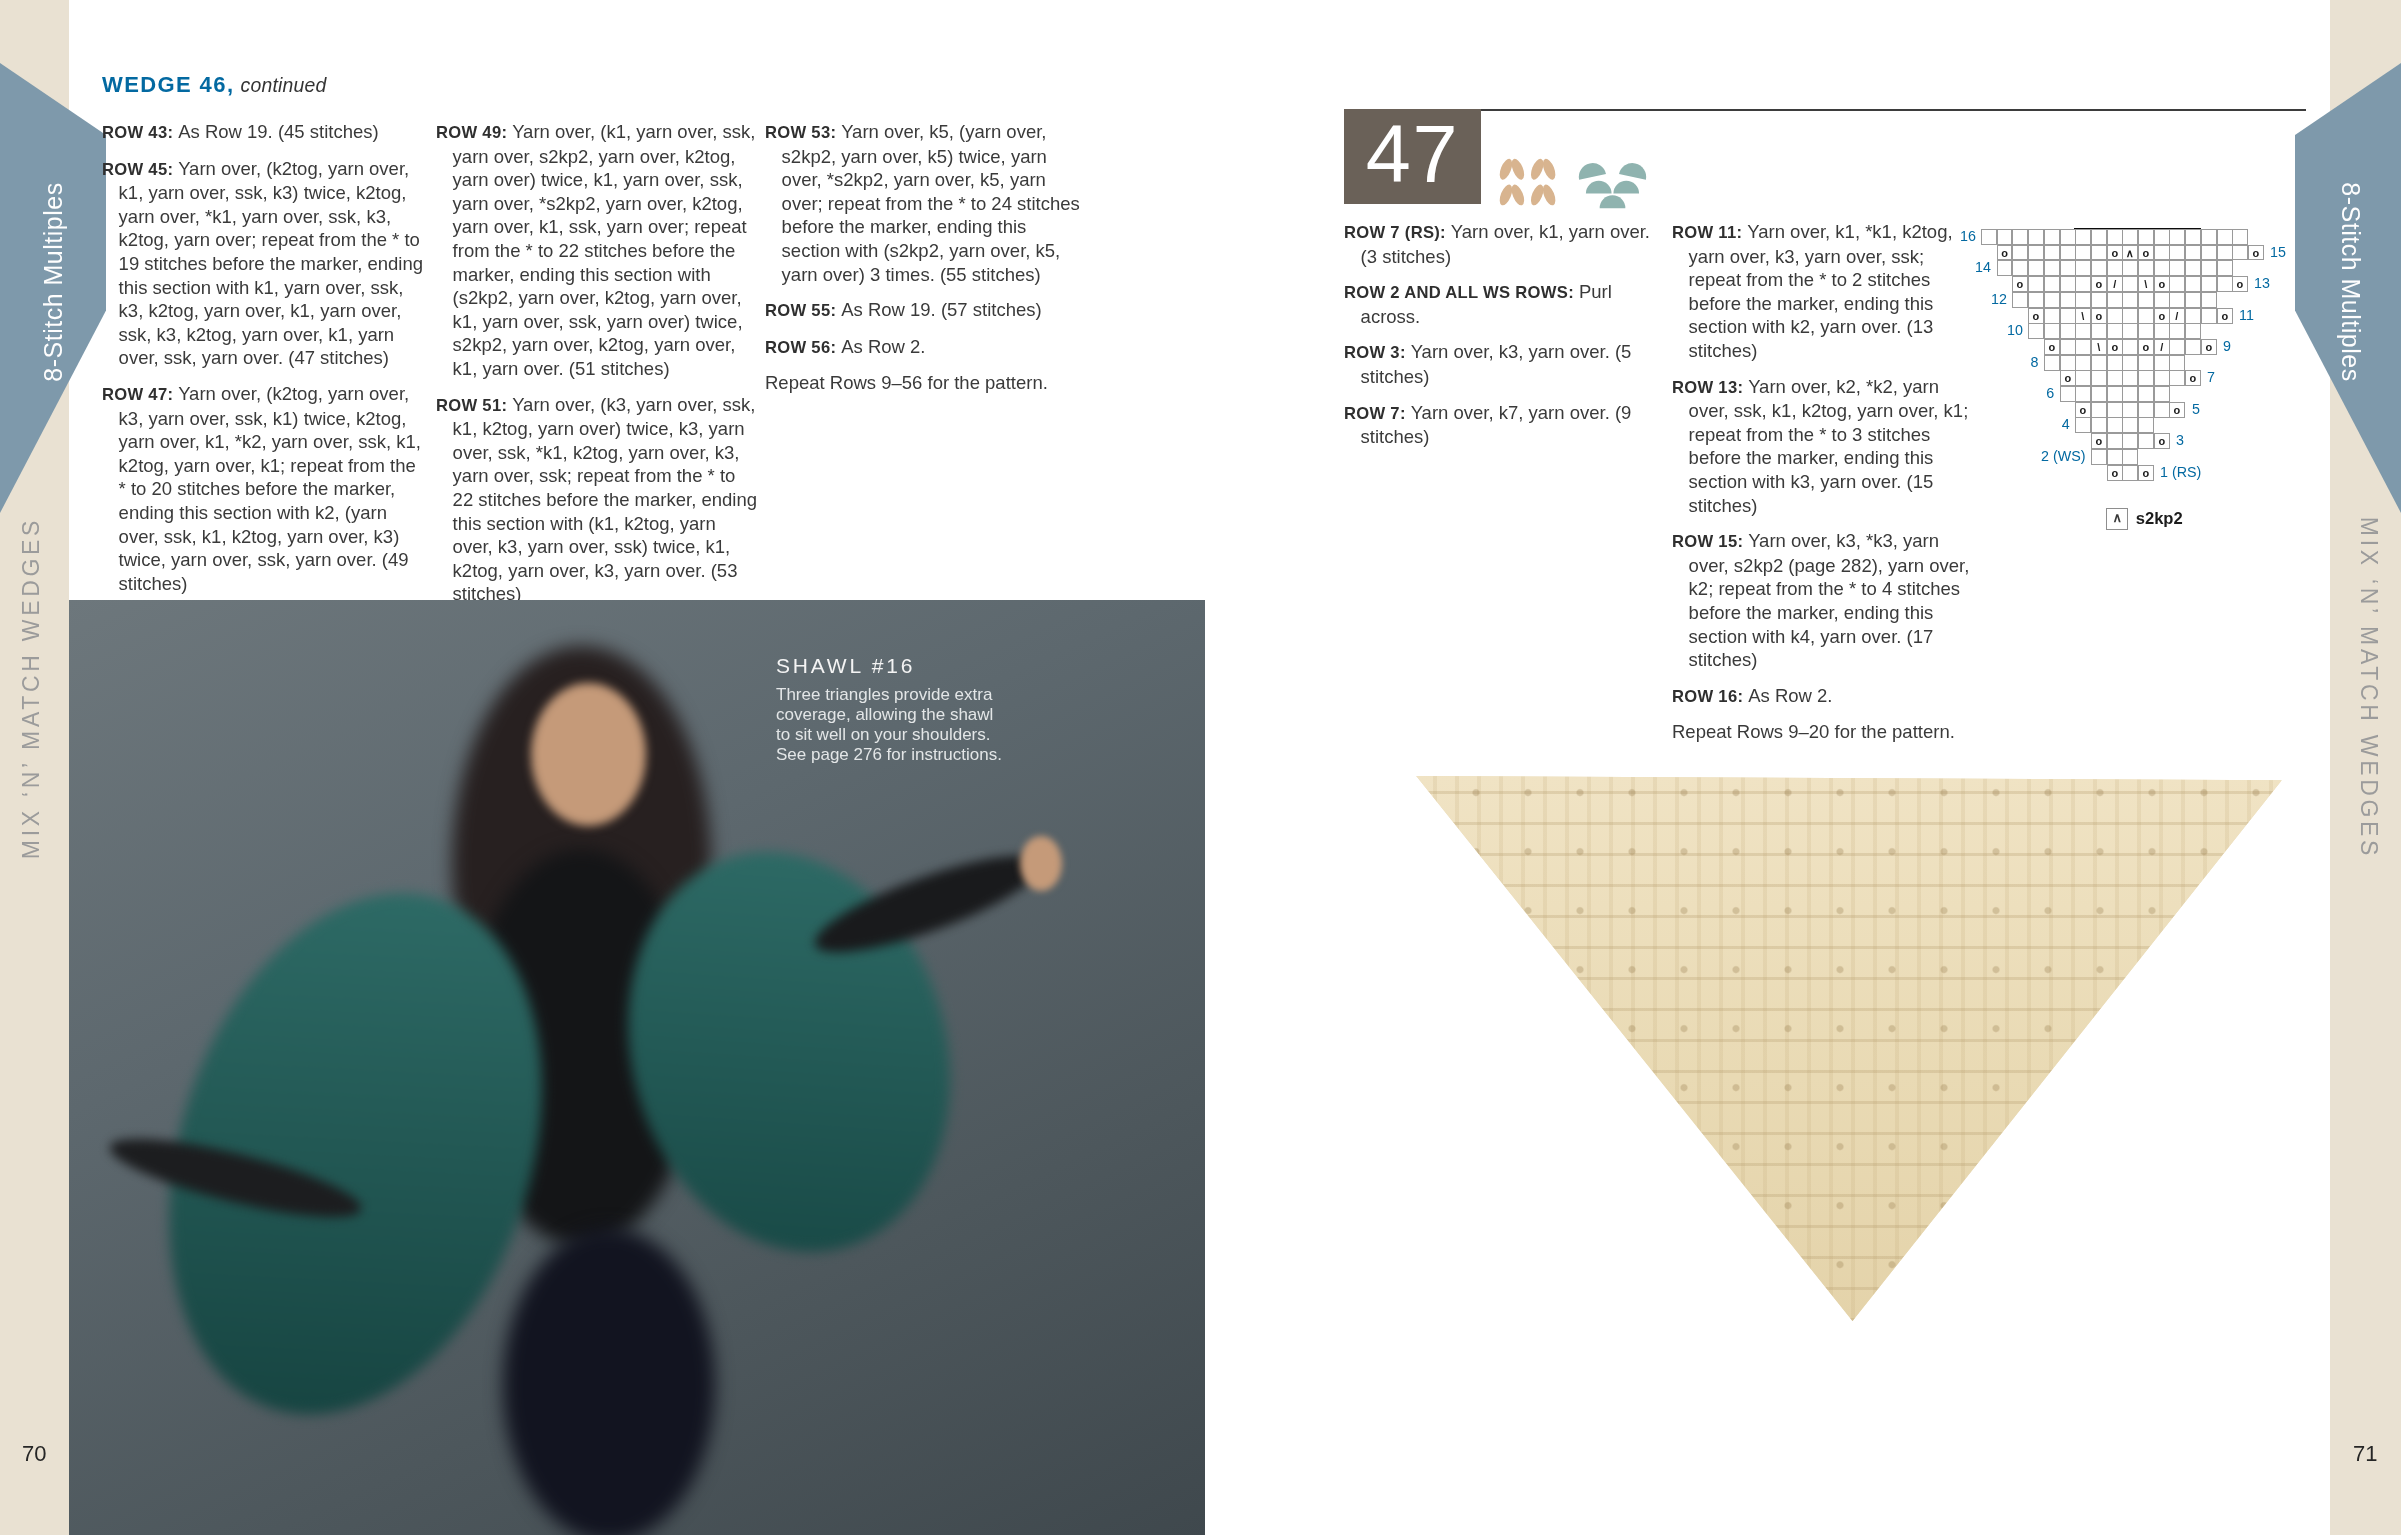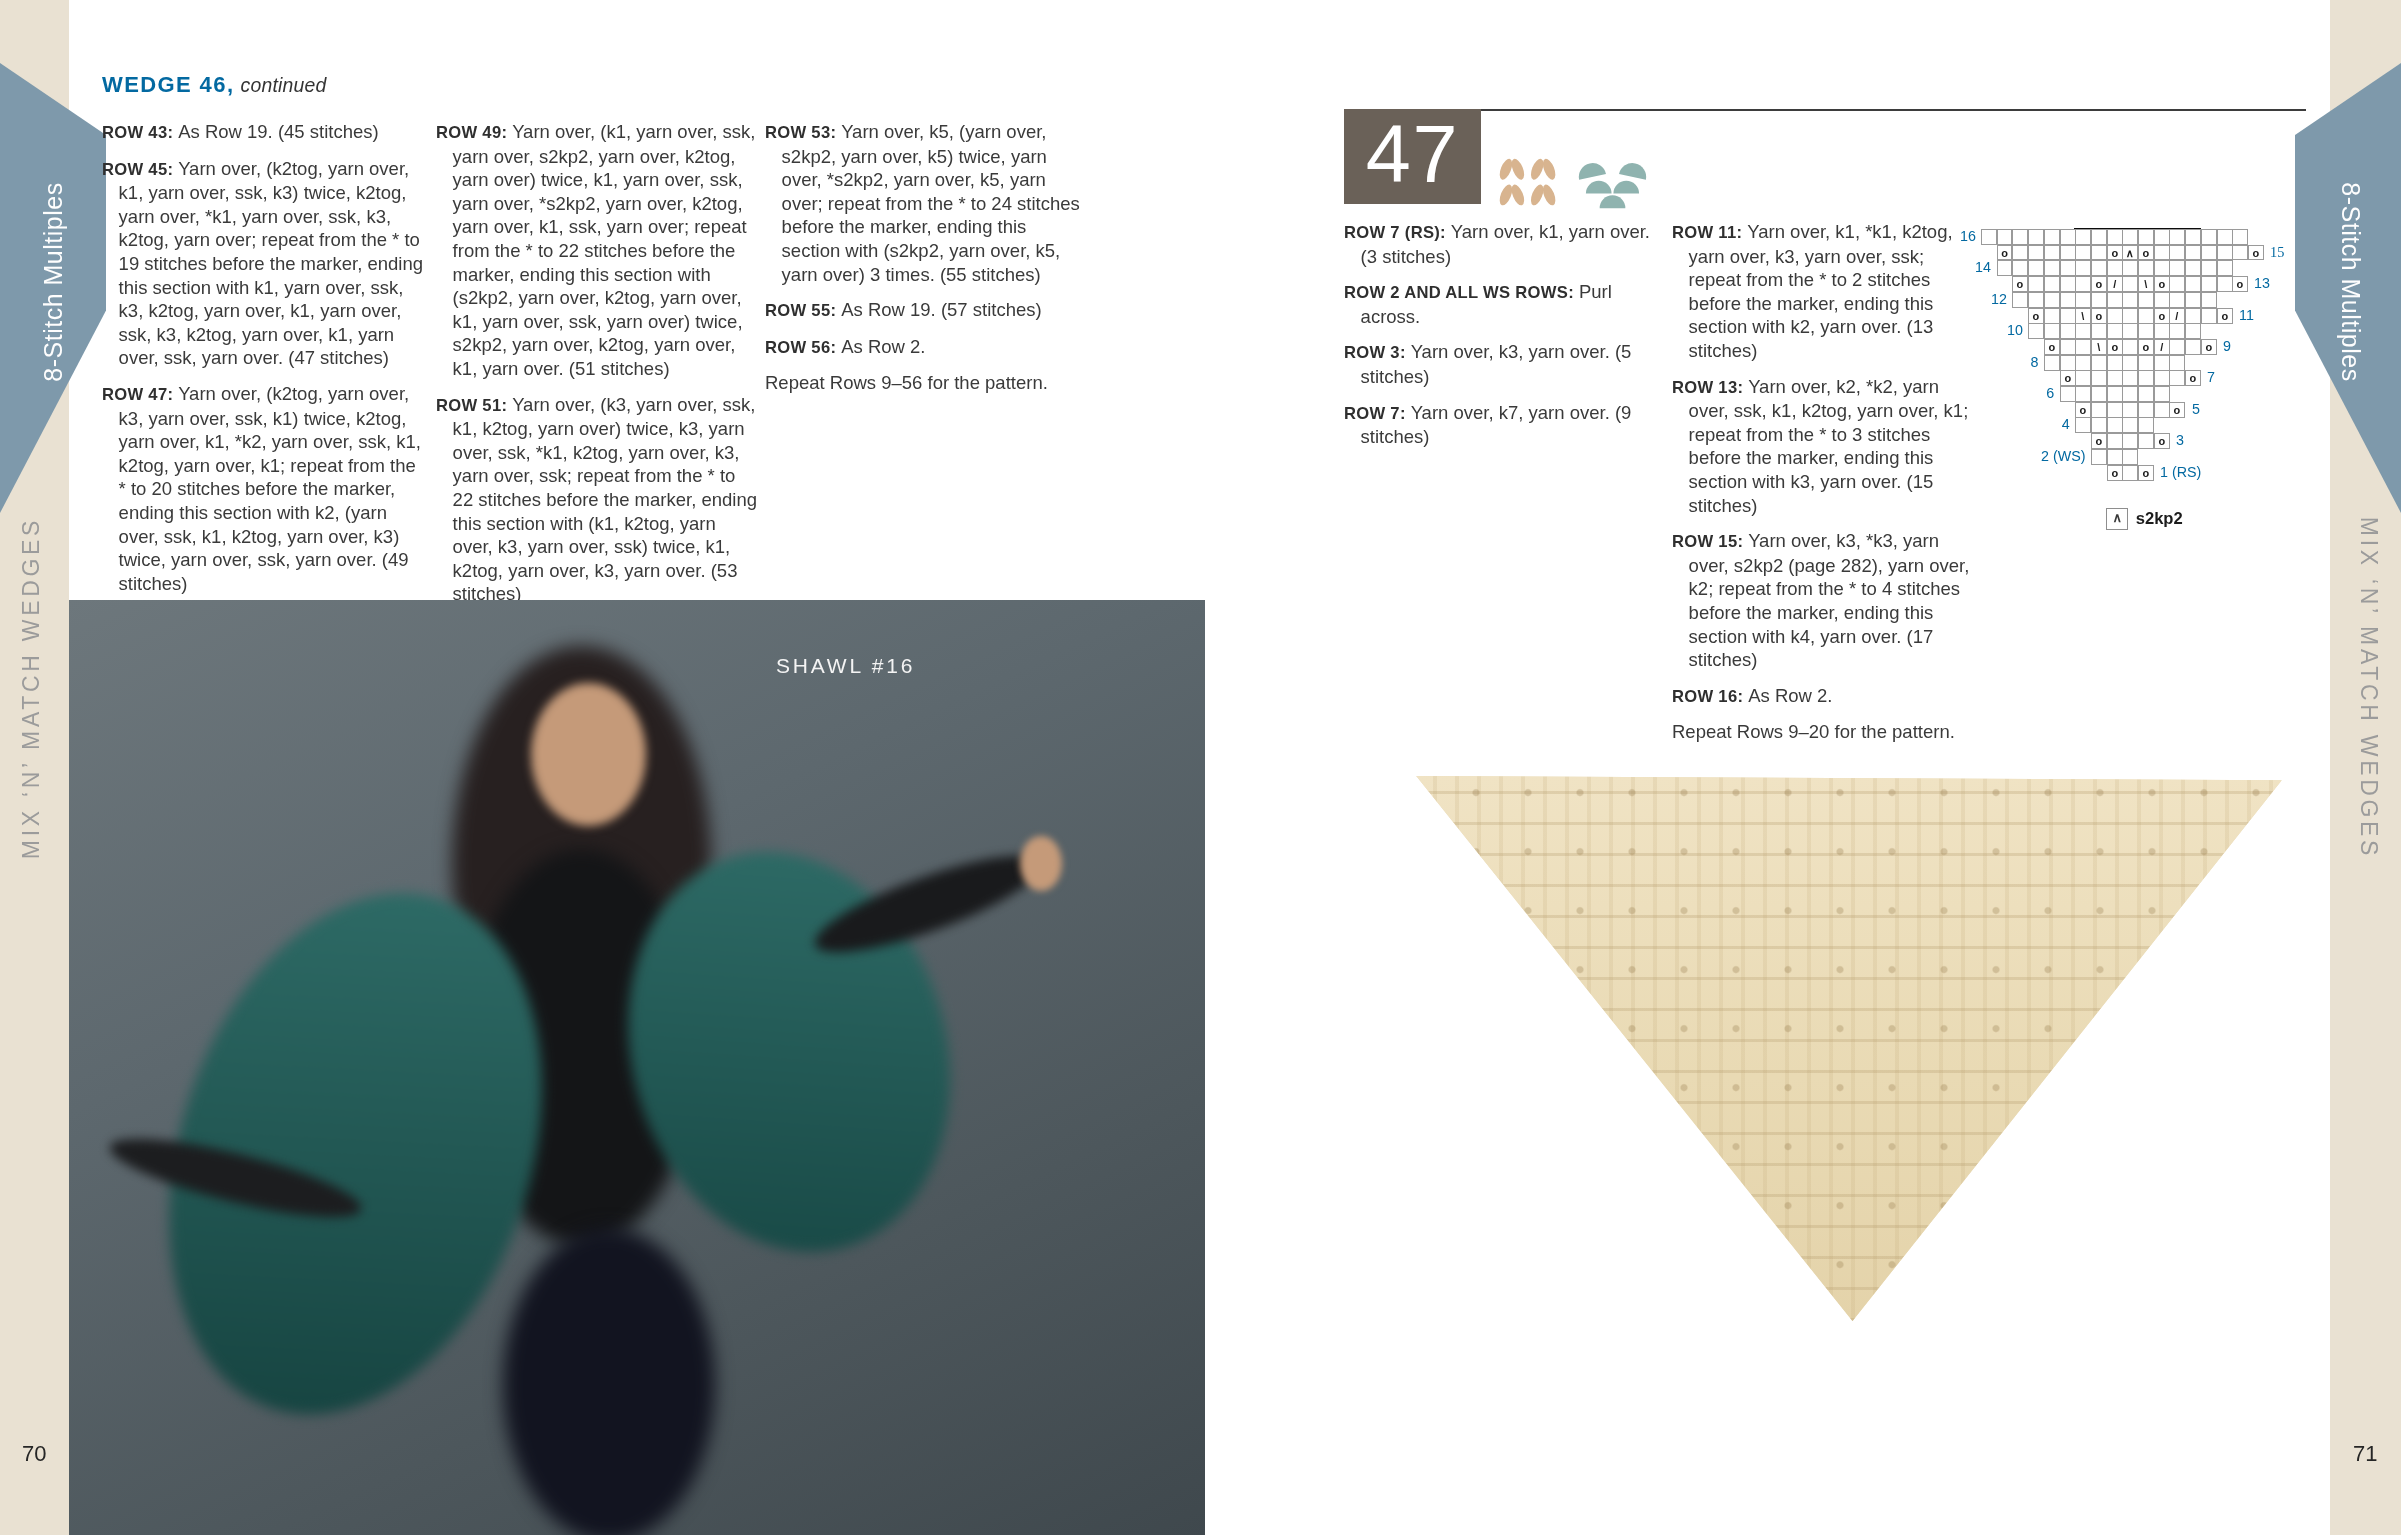--- a/index.html
+++ b/index.html
@@ -103,20 +103,21 @@
   <div class="shape" style="left:383px;top:46px;width:259px;height:434px;background:#272020;filter:blur(9.2px)"></div>
   <div class="shape" style="left:462px;top:83px;width:115px;height:143px;background:#c59a79;filter:blur(4.6px)"></div>
   <div class="shape" style="left:397px;top:249px;width:231px;height:397px;background:#141517;filter:blur(9.2px)"></div>
   <div class="shape" style="left:111px;top:286px;width:351px;height:536px;background:linear-gradient(165deg,#2f6d68,#15423f);transform:rotate(18deg);filter:blur(6.5px)"></div>
   <div class="shape" style="left:563px;top:249px;width:314px;height:406px;background:linear-gradient(200deg,#2f6d68,#174744);transform:rotate(-16deg);filter:blur(6.5px)"></div>
   <div class="shape" style="left:739px;top:277px;width:240px;height:54px;background:#191a1c;transform:rotate(-20deg);filter:blur(5.5px)"></div>
   <div class="shape" style="left:951px;top:236px;width:42px;height:55px;background:#c59a79;filter:blur(3.7px)"></div>
   <div class="shape" style="left:37px;top:554px;width:259px;height:48px;background:#1c1d1f;transform:rotate(14deg);filter:blur(5.5px)"></div>
   <div class="shape" style="left:434px;top:628px;width:212px;height:314px;background:#121420;filter:blur(9.2px)"></div>
   <div class="cap-title">SHAWL #16</div>
+  <div class="cap-body">Three triangles provide extra coverage, allowing the shawl to sit well on your shoulders. See page 276 for instructions.</div>
 </div>
 
 <div id="rule47" class="abs"></div>
 <div id="box47" class="abs">
   <span>47</span>
 </div>
 
 <svg class="moticon" style="left:1494px;top:157px" width="68" height="52" viewBox="0 0 74 56">
   <g fill="#d8b48f">
     <ellipse cx="13" cy="13" rx="5.5" ry="12" transform="rotate(22 13 13)"></ellipse>
@@ -187,21 +188,21 @@
     <div class="ccell" style="left: 126px; top: 15.7px;">o</div>
     <div class="ccell" style="left: 141px; top: 15.7px;">∧</div>
     <div class="ccell" style="left: 157px; top: 15.7px;">o</div>
     <div class="ccell" style="left: 173px; top: 15.7px;"></div>
     <div class="ccell" style="left: 188px; top: 15.7px;"></div>
     <div class="ccell" style="left: 204px; top: 15.7px;"></div>
     <div class="ccell" style="left: 220px; top: 15.7px;"></div>
     <div class="ccell" style="left: 236px; top: 15.7px;"></div>
     <div class="ccell" style="left: 251px; top: 15.7px;"></div>
     <div class="ccell" style="left: 267px; top: 15.7px;">o</div>
-    <div class="clabel cl-right" style="top: 15.7px; left: 289px; font-family: Liberation Serif, serif;">15</div>
+    <div class="clabel cl-right" style="top: 15.7px; left: 289px;">15</div>
     <div class="ccell" style="left: 15.7px; top: 31px;"></div>
     <div class="ccell" style="left: 31px; top: 31px;"></div>
     <div class="ccell" style="left: 47px; top: 31px;"></div>
     <div class="ccell" style="left: 63px; top: 31px;"></div>
     <div class="ccell" style="left: 79px; top: 31px;"></div>
     <div class="ccell" style="left: 94px; top: 31px;"></div>
     <div class="ccell" style="left: 110px; top: 31px;"></div>
     <div class="ccell" style="left: 126px; top: 31px;"></div>
     <div class="ccell" style="left: 141px; top: 31px;"></div>
     <div class="ccell" style="left: 157px; top: 31px;"></div>

